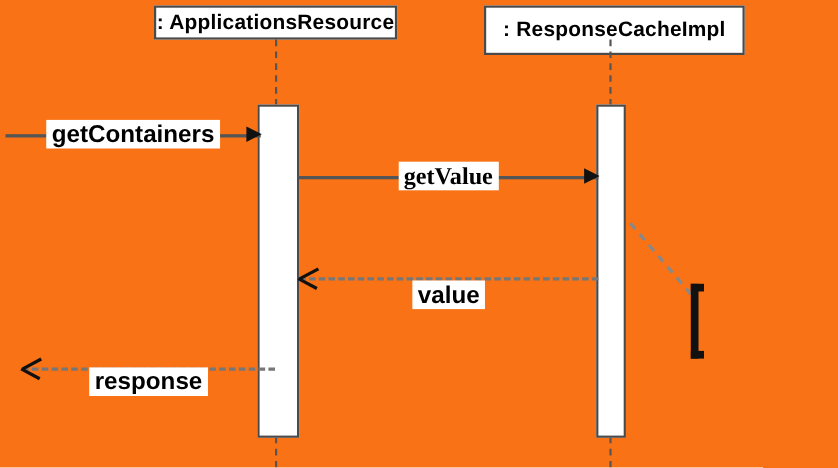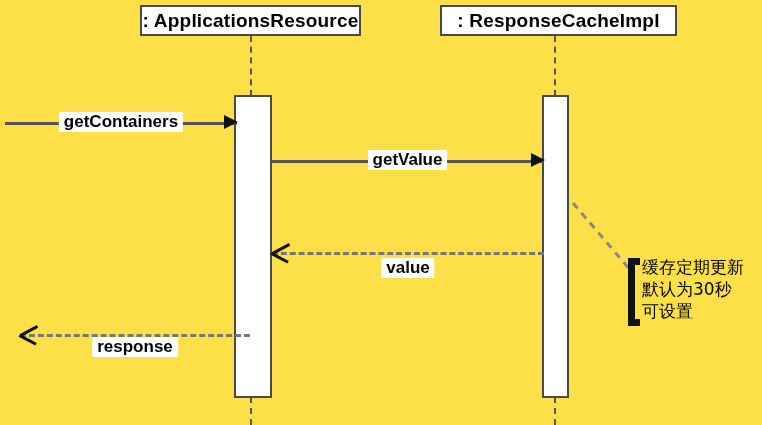--- a/index.html
+++ b/index.html
@@ -7,41 +7,41 @@
     padding: 0;
     background: #ffffff;
   }
   body {
     font-family: "Liberation Sans", "DejaVu Sans", sans-serif;
   }
   #canvas {
     position: relative;
     width: 762px;
     height: 425px;
-    background: #fde047;
+    background: #f97316;
     overflow: hidden;
   }
 
   
   .lifeline-box {
     position: absolute;
     box-sizing: border-box;
     border: 2px solid #4a4a4a;
     background: #ffffff;
     display: flex;
     align-items: center;
     justify-content: center;
     font-weight: bold;
     font-size: 19px;
     color: #000000;
     letter-spacing: 0.2px;
     white-space: nowrap;
   }
   #lifeline-box-0 { left: 140px; top: 5px;  width: 221px; height: 31px; }
-  #lifeline-box-1 { left: 440px; top: 5px;  width: 237px; height: 31px; }
+  #lifeline-box-1 { left: 440px; top: 5px;  width: 237px; height: 45px; }
 
   
   .lifeline-dash {
     position: absolute;
     width: 0;
     border-left: 2px dashed #555555;
   }
   #lifeline-dash-top-0 { left: 250px; top: 36px;  height: 60px; }
   #lifeline-dash-bot-0 { left: 250px; top: 397px; height: 28px; }
   #lifeline-dash-top-1 { left: 554px; top: 36px;  height: 60px; }
@@ -96,21 +96,21 @@
   }
   .head-left-open i.up   { transform: rotate(-28deg); }
   .head-left-open i.down { transform: rotate(28deg); }
 
   
   .msg-label {
     position: absolute;
     transform: translate(-50%, -50%);
     background: #ffffff;
     padding: 0 5px;
-    font-size: 17px;
+    font-size: 22px;
     font-weight: bold;
     color: #000000;
     white-space: nowrap;
   }
 
   
   #message-getcontainers { left: 5px;   top: 122px; width: 232px; }
   #message-getvalue      { left: 271px; top: 160px; width: 273px; }
   #message-value         { left: 272px; top: 252px; width: 272px; }
   #message-response      { left: 20px;  top: 334px; width: 230px; }
@@ -177,21 +177,21 @@
 
   <div class="message solid" id="message-getcontainers">
     <div class="shaft"></div>
     <div class="head-right-filled"></div>
     <div class="msg-label" style="left:50%; top:0;">getContainers</div>
   </div>
 
   <div class="message solid" id="message-getvalue">
     <div class="shaft"></div>
     <div class="head-right-filled"></div>
-    <div class="msg-label" style="left:50%; top:0;">getValue</div>
+    <div class="msg-label" style="left:50%; top:0;font-family:Liberation Serif, serif;">getValue</div>
   </div>
 
   <div class="message dashed" id="message-value">
     <div class="shaft"></div>
     <div class="head-left-open">
       <i class="up"></i>
         <i class="down"></i>
     </div>
     <div class="msg-label" style="left:50%; top:16px;">value</div>
   </div>
@@ -204,18 +204,15 @@
     </div>
     <div class="msg-label" style="left:50%; top:13px;">response</div>
   </div>
 
   <svg id="note-anchor" viewBox="0 0 66 76" width="66" height="76">
     <line x1="3" y1="3" x2="62" y2="72" stroke="#888888" stroke-width="3" stroke-dasharray="7,6" stroke-linecap="butt"></line>
   </svg>
 
   <div id="note">
     <div id="note-bracket"></div>
-    <div id="note-text">缓存定期更新
-默认为30秒
-可设置</div>
   </div>
 
 </div>
 
 </body></html>

